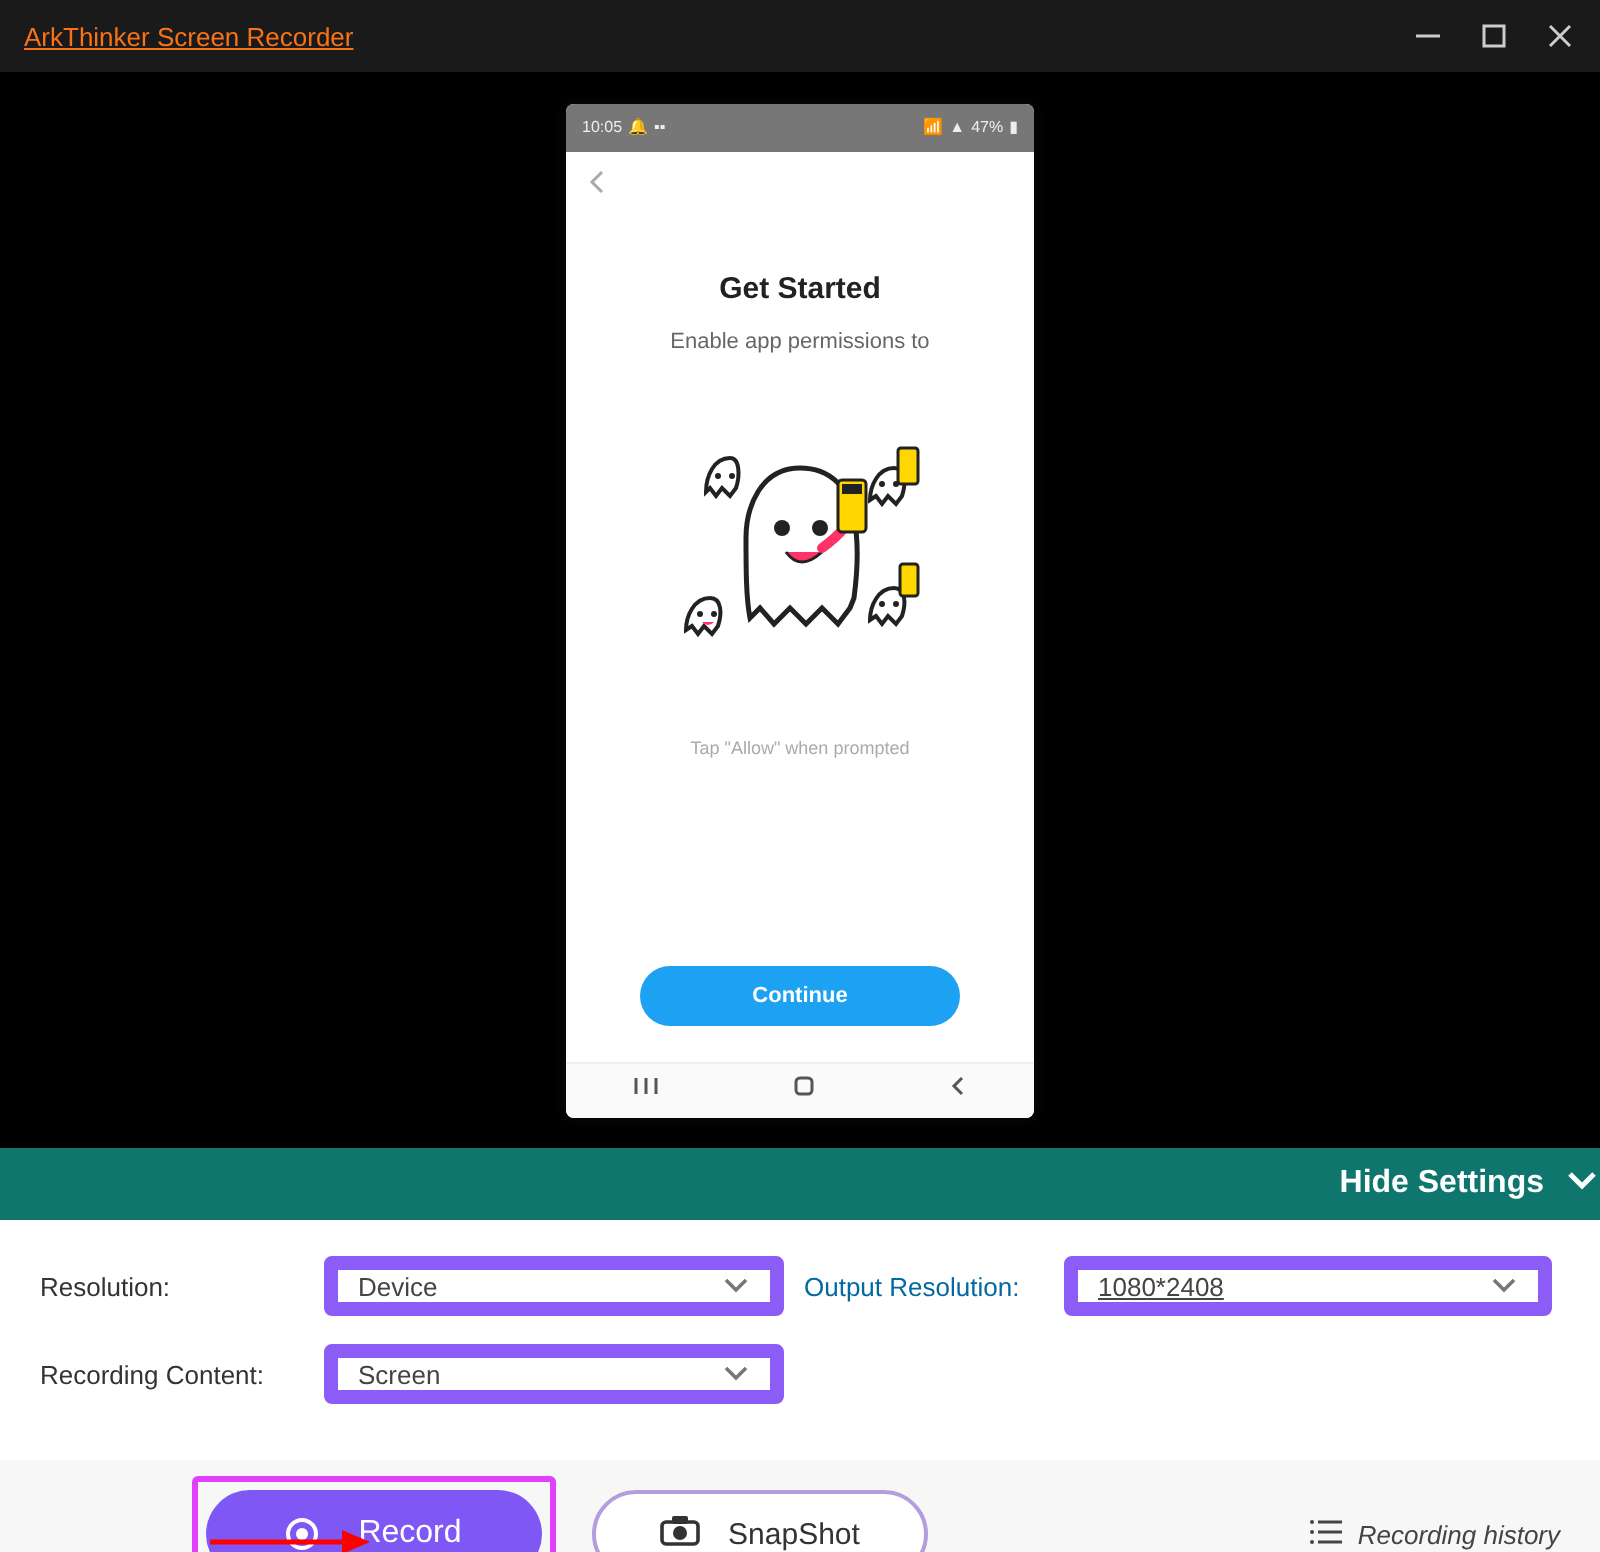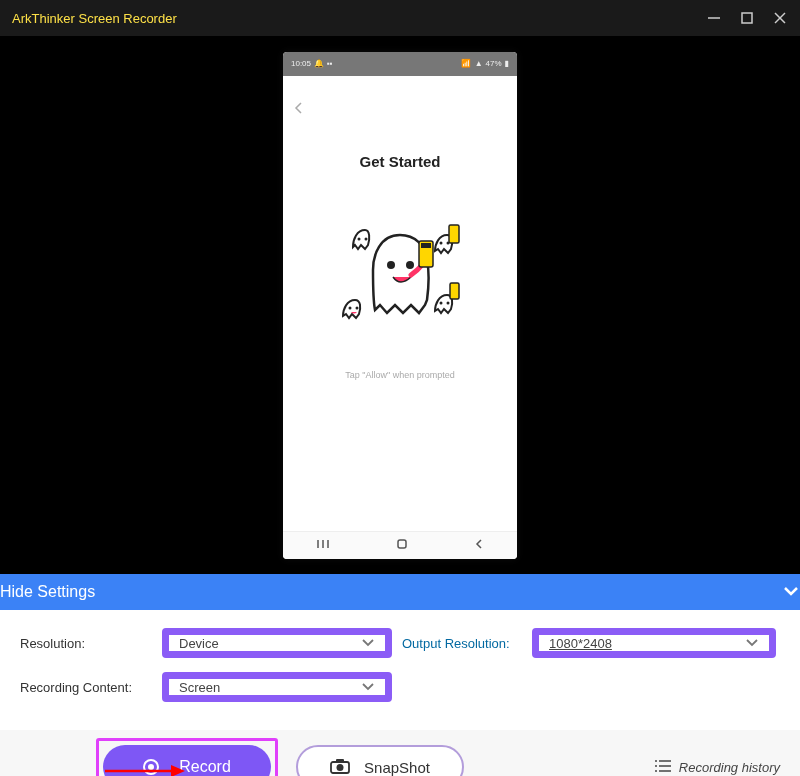--- a/index.html
+++ b/index.html
@@ -1,39 +1,39 @@
 <!DOCTYPE html>
 <html><head>
 <meta charset="utf-8">
 <style>
 * { margin: 0; padding: 0; box-sizing: border-box; font-family: -apple-system, BlinkMacSystemFont, "Segoe UI", Arial, sans-serif; }
 body { width: 800px; height: 776px; background: #000; overflow: hidden; }
 
 .titlebar { height: 36px; background: #1a1a1a; display: flex; align-items: center; justify-content: space-between; padding: 0 12px; }
-.titlebar-title { color: #fde047; font-size: 13px; }
+.titlebar-title { color: #f97316; font-size: 13px; text-decoration: underline; }
 .titlebar-controls { display: flex; gap: 18px; align-items: center; }
 .tb-icon { color: #ccc; cursor: pointer; display: flex; align-items: center; }
 
 .preview-area { height: 538px; background: #000; display: flex; align-items: center; justify-content: center; }
 
 .phone { width: 234px; height: 507px; background: #fff; border-radius: 4px; overflow: hidden; display: flex; flex-direction: column; box-shadow: 0 0 8px rgba(255,255,255,0.05); }
 .phone-status { height: 22px; background: #777; display: flex; align-items: center; justify-content: space-between; padding: 12px 8px; font-size: 8px; color: #eee; }
 .phone-status-left { display: flex; gap: 3px; align-items: center; }
 .phone-status-right { display: flex; gap: 3px; align-items: center; }
 
-.phone-body { flex: 1; background: #fff; display: flex; flex-direction: column; padding: 0 16px; position: relative; margin-top: 17px; }
+.phone-body { flex: 1; background: #fff; display: flex; flex-direction: column; padding: 0 16px; position: relative; }
 .phone-back { position: absolute; top: 8px; left: 10px; color: #aaa; }
 .phone-title { text-align: center; margin-top: 60px; font-size: 15px; font-weight: 600; color: #222; }
 .phone-subtitle { text-align: center; margin-top: 10px; font-size: 11px; color: #666; line-height: 1.5; }
 .phone-illustration { flex: 0 0 auto; margin-top: 35px; display: flex; align-items: center; justify-content: center; }
 .phone-hint { text-align: center; margin-top: 25px; font-size: 9px; color: #aaa; }
 .phone-continue { margin: auto auto 18px auto; width: 160px; height: 30px; background: #1da1f2; color: #fff; border: none; border-radius: 16px; font-size: 11px; font-weight: 600; cursor: pointer; }
 .phone-nav { height: 28px; background: #fafafa; display: flex; align-items: center; justify-content: space-around; border-top: 1px solid #eee; color: #555; }
 
-.hide-settings { height: 36px; background: #3b82f6; display: flex; align-items: center; justify-content: space-between; gap: 10px; color: #fff; font-size: 16px; font-weight: 400; cursor: pointer; }
+.hide-settings { height: 36px; background: #0f766e; display: flex; align-items: center; justify-content: flex-end; gap: 10px; color: #fff; font-size: 16px; font-weight: 700; cursor: pointer; }
 
 .settings-panel { background: #fff; padding: 18px 20px 14px 20px; }
 .settings-row { display: flex; align-items: center; margin-bottom: 14px; gap: 10px; }
 .settings-label { font-size: 13px; color: #333; width: 132px; }
 .settings-label-2 { font-size: 13px; color: #0369a1; width: 120px; }
 .select { flex: 0 0 230px; height: 30px; border: 7px solid #8b5cf6; border-radius: 4px; display: flex; align-items: center; justify-content: space-between; padding: 0 10px; font-size: 13px; color: #444; cursor: pointer; background: #fff; }
 .select-wide { flex: 0 0 244px; text-decoration: underline; }
 .chev { color: #777; }
 
 .actions-bar { background: #f7f7f7; height: 74px; display: flex; align-items: center; padding: 0 20px; position: relative; }
@@ -86,20 +86,21 @@
       </div>
     </div>
     <div class="phone-body">
       <span class="phone-back">
         <svg width="10" height="14" viewBox="0 0 10 14">
             <polyline points="8,2 3,7 8,12" fill="none" stroke="#aaa" stroke-width="1.5"></polyline>
           </svg>
       </span>
       <div class="phone-title">Get Started</div>
       <div class="phone-subtitle">
+        <div>Enable app permissions to</div>
       </div>
       <div class="phone-illustration">
         <svg width="150" height="130" viewBox="0 0 150 130">
 
           <path d="M75 20 C55 20 48 40 48 55 C48 70 48 85 50 95 L55 90 L62 98 L70 90 L78 98 L86 90 L94 98 L100 90 L102 85 C104 70 104 55 102 45 C100 30 90 20 75 20 Z" fill="#fff" stroke="#222" stroke-width="2.5"></path>
           <circle cx="66" cy="50" r="4" fill="#222"></circle>
           <circle cx="85" cy="50" r="4" fill="#222"></circle>
           <path d="M68 62 Q75 72 86 62" fill="#ff3366" stroke="#222" stroke-width="1.5"></path>
 
           <path d="M86 60 Q100 50 102 40" fill="none" stroke="#ff3366" stroke-width="5" stroke-linecap="round"></path>
@@ -121,20 +122,21 @@
             <circle cx="32" cy="93" r="1.5" fill="#222"></circle>
           <path d="M26 97 Q29 100 32 97" fill="#ff3366"></path>
 
           <path d="M122 80 C114 80 110 89 110 96 L113 94 L116 98 L119 94 L123 98 L126 94 C128 88 128 80 122 80 Z" fill="#fff" stroke="#222" stroke-width="2"></path>
           <circle cx="116" cy="88" r="1.5" fill="#222"></circle>
             <circle cx="123" cy="88" r="1.5" fill="#222"></circle>
           <rect x="125" y="68" width="9" height="16" rx="1.5" fill="#ffd600" stroke="#222" stroke-width="1.5"></rect>
         </svg>
       </div>
       <div class="phone-hint">Tap "Allow" when prompted</div>
+      <button class="phone-continue">Continue</button>
     </div>
     <div class="phone-nav">
       <span><svg width="14" height="12">
             <line x1="2" y1="2" x2="2" y2="10" stroke="currentColor" stroke-width="1.5"></line>
             <line x1="7" y1="2" x2="7" y2="10" stroke="currentColor" stroke-width="1.5"></line>
             <line x1="12" y1="2" x2="12" y2="10" stroke="currentColor" stroke-width="1.5"></line>
           </svg></span>
       <span><svg width="14" height="12">
             <rect x="3" y="2" width="8" height="8" rx="2" fill="none" stroke="currentColor" stroke-width="1.5"></rect>
           </svg></span>

